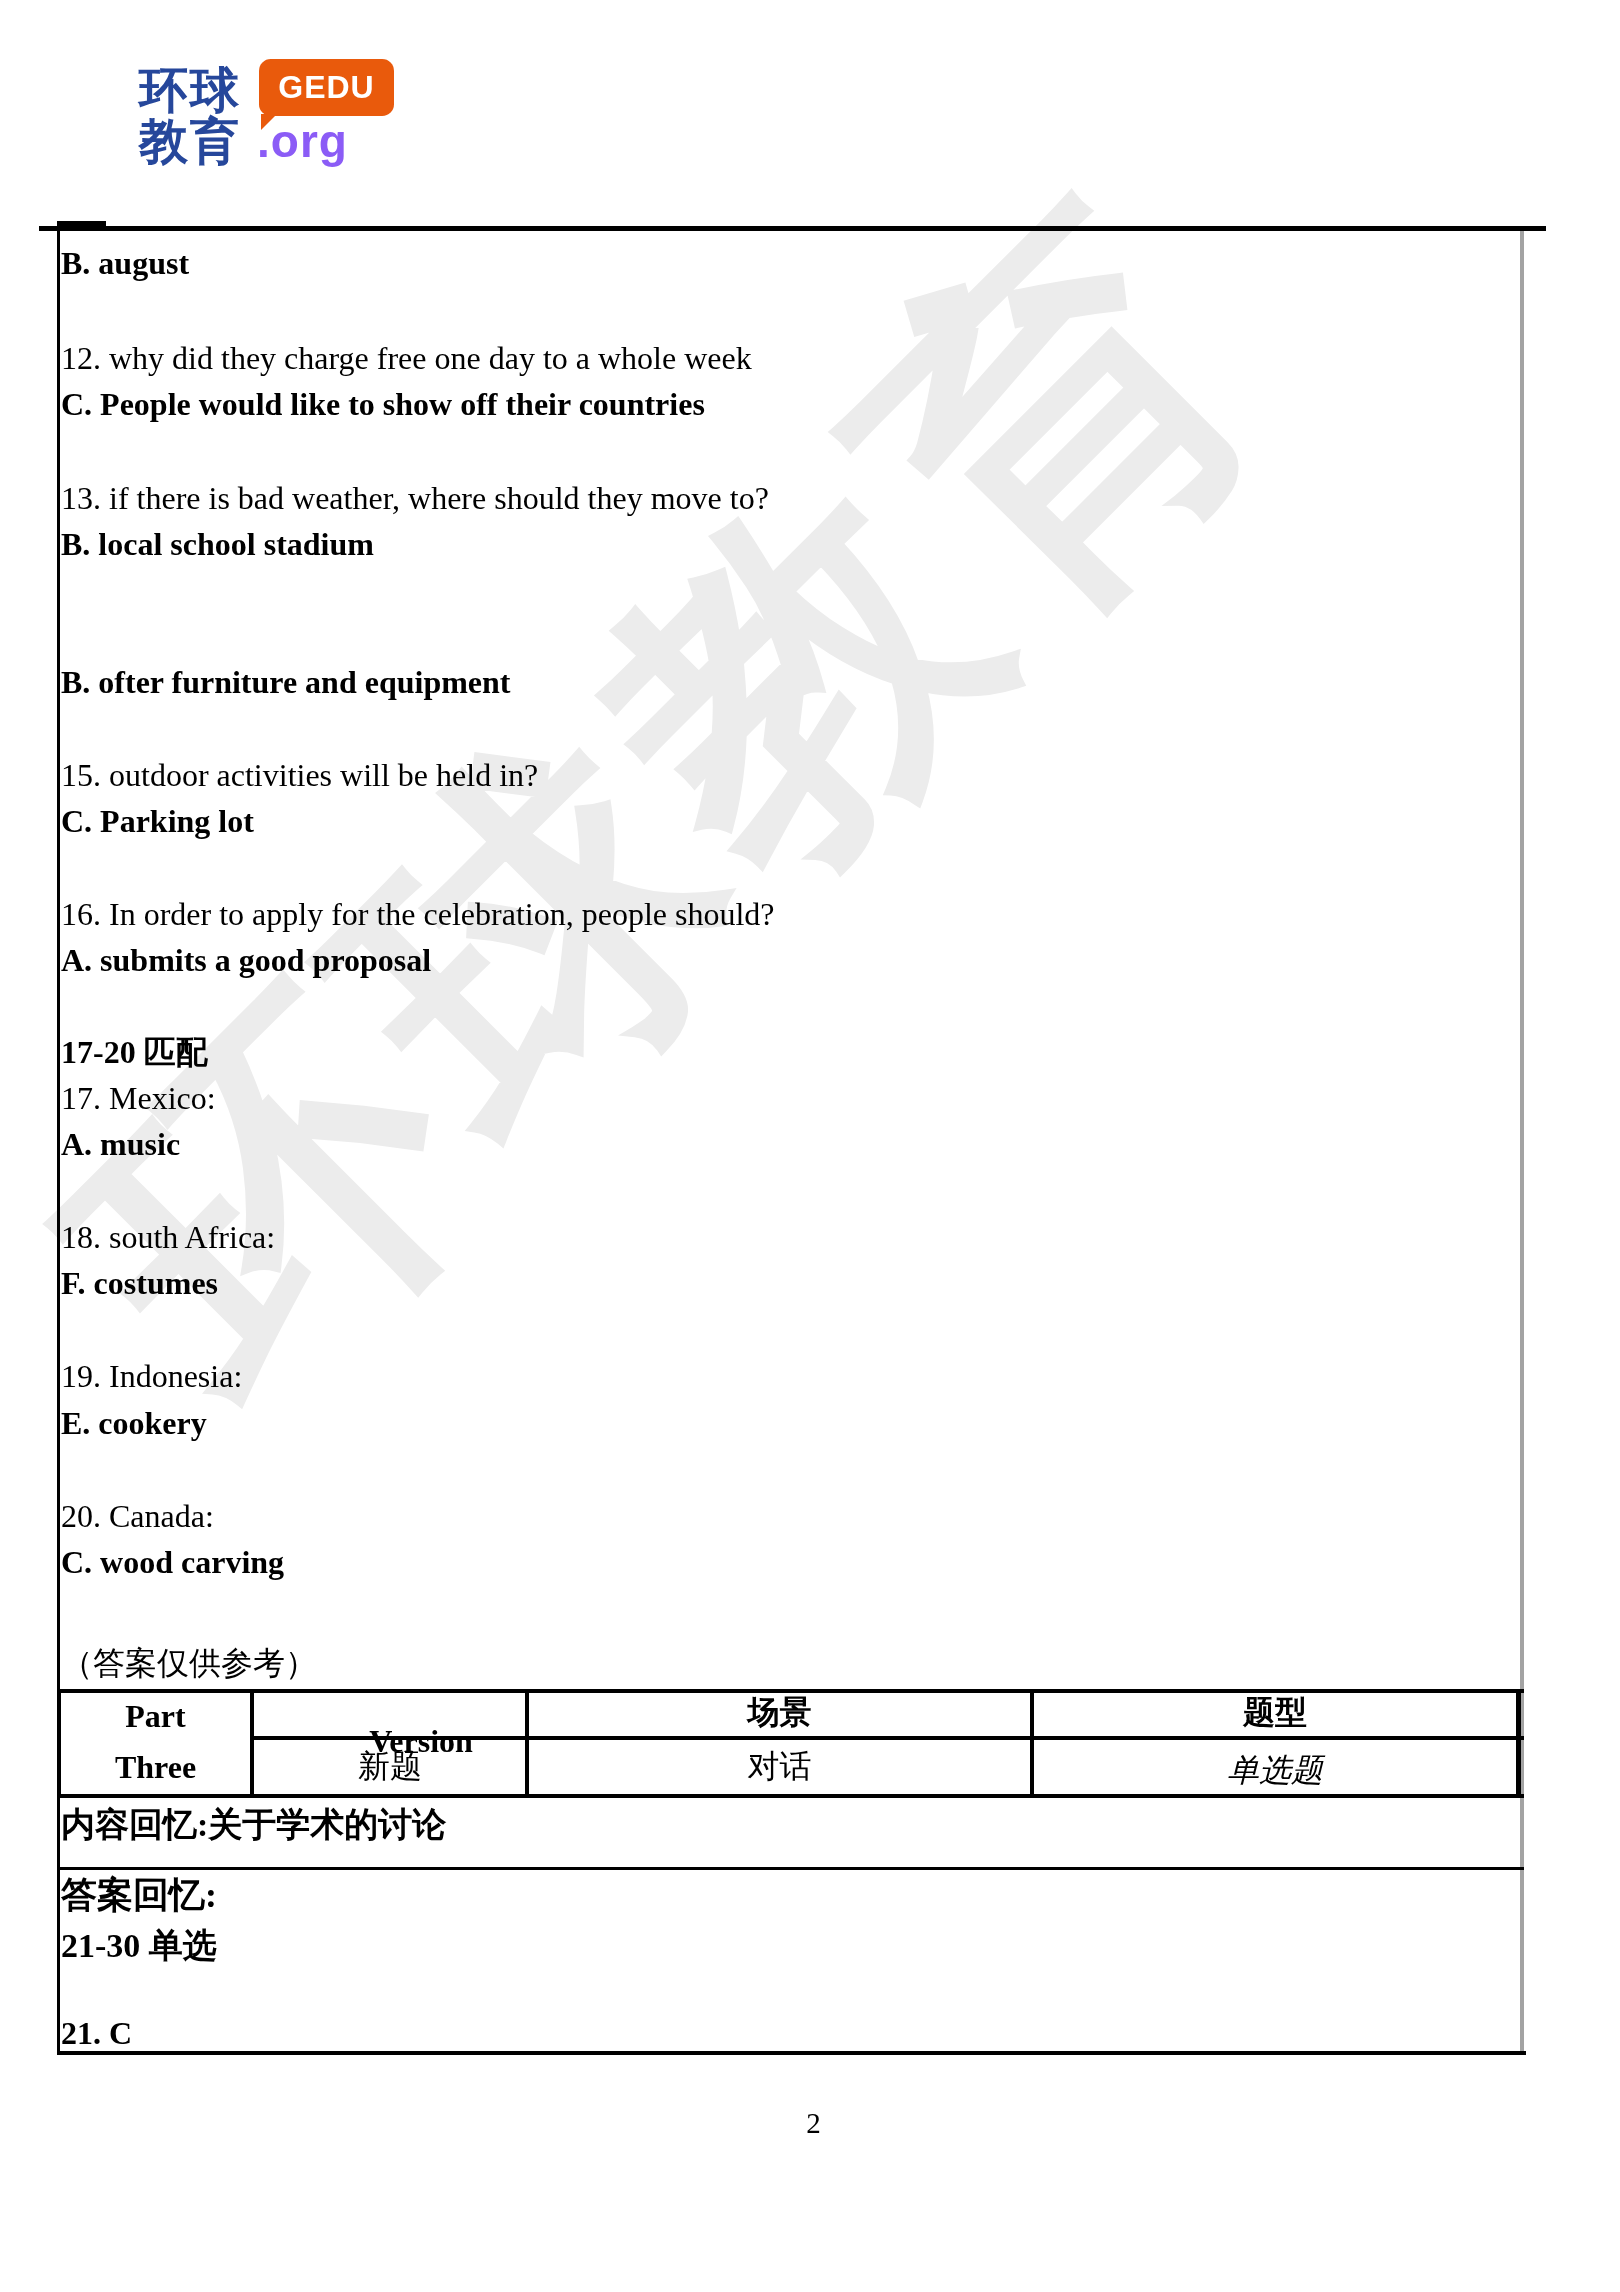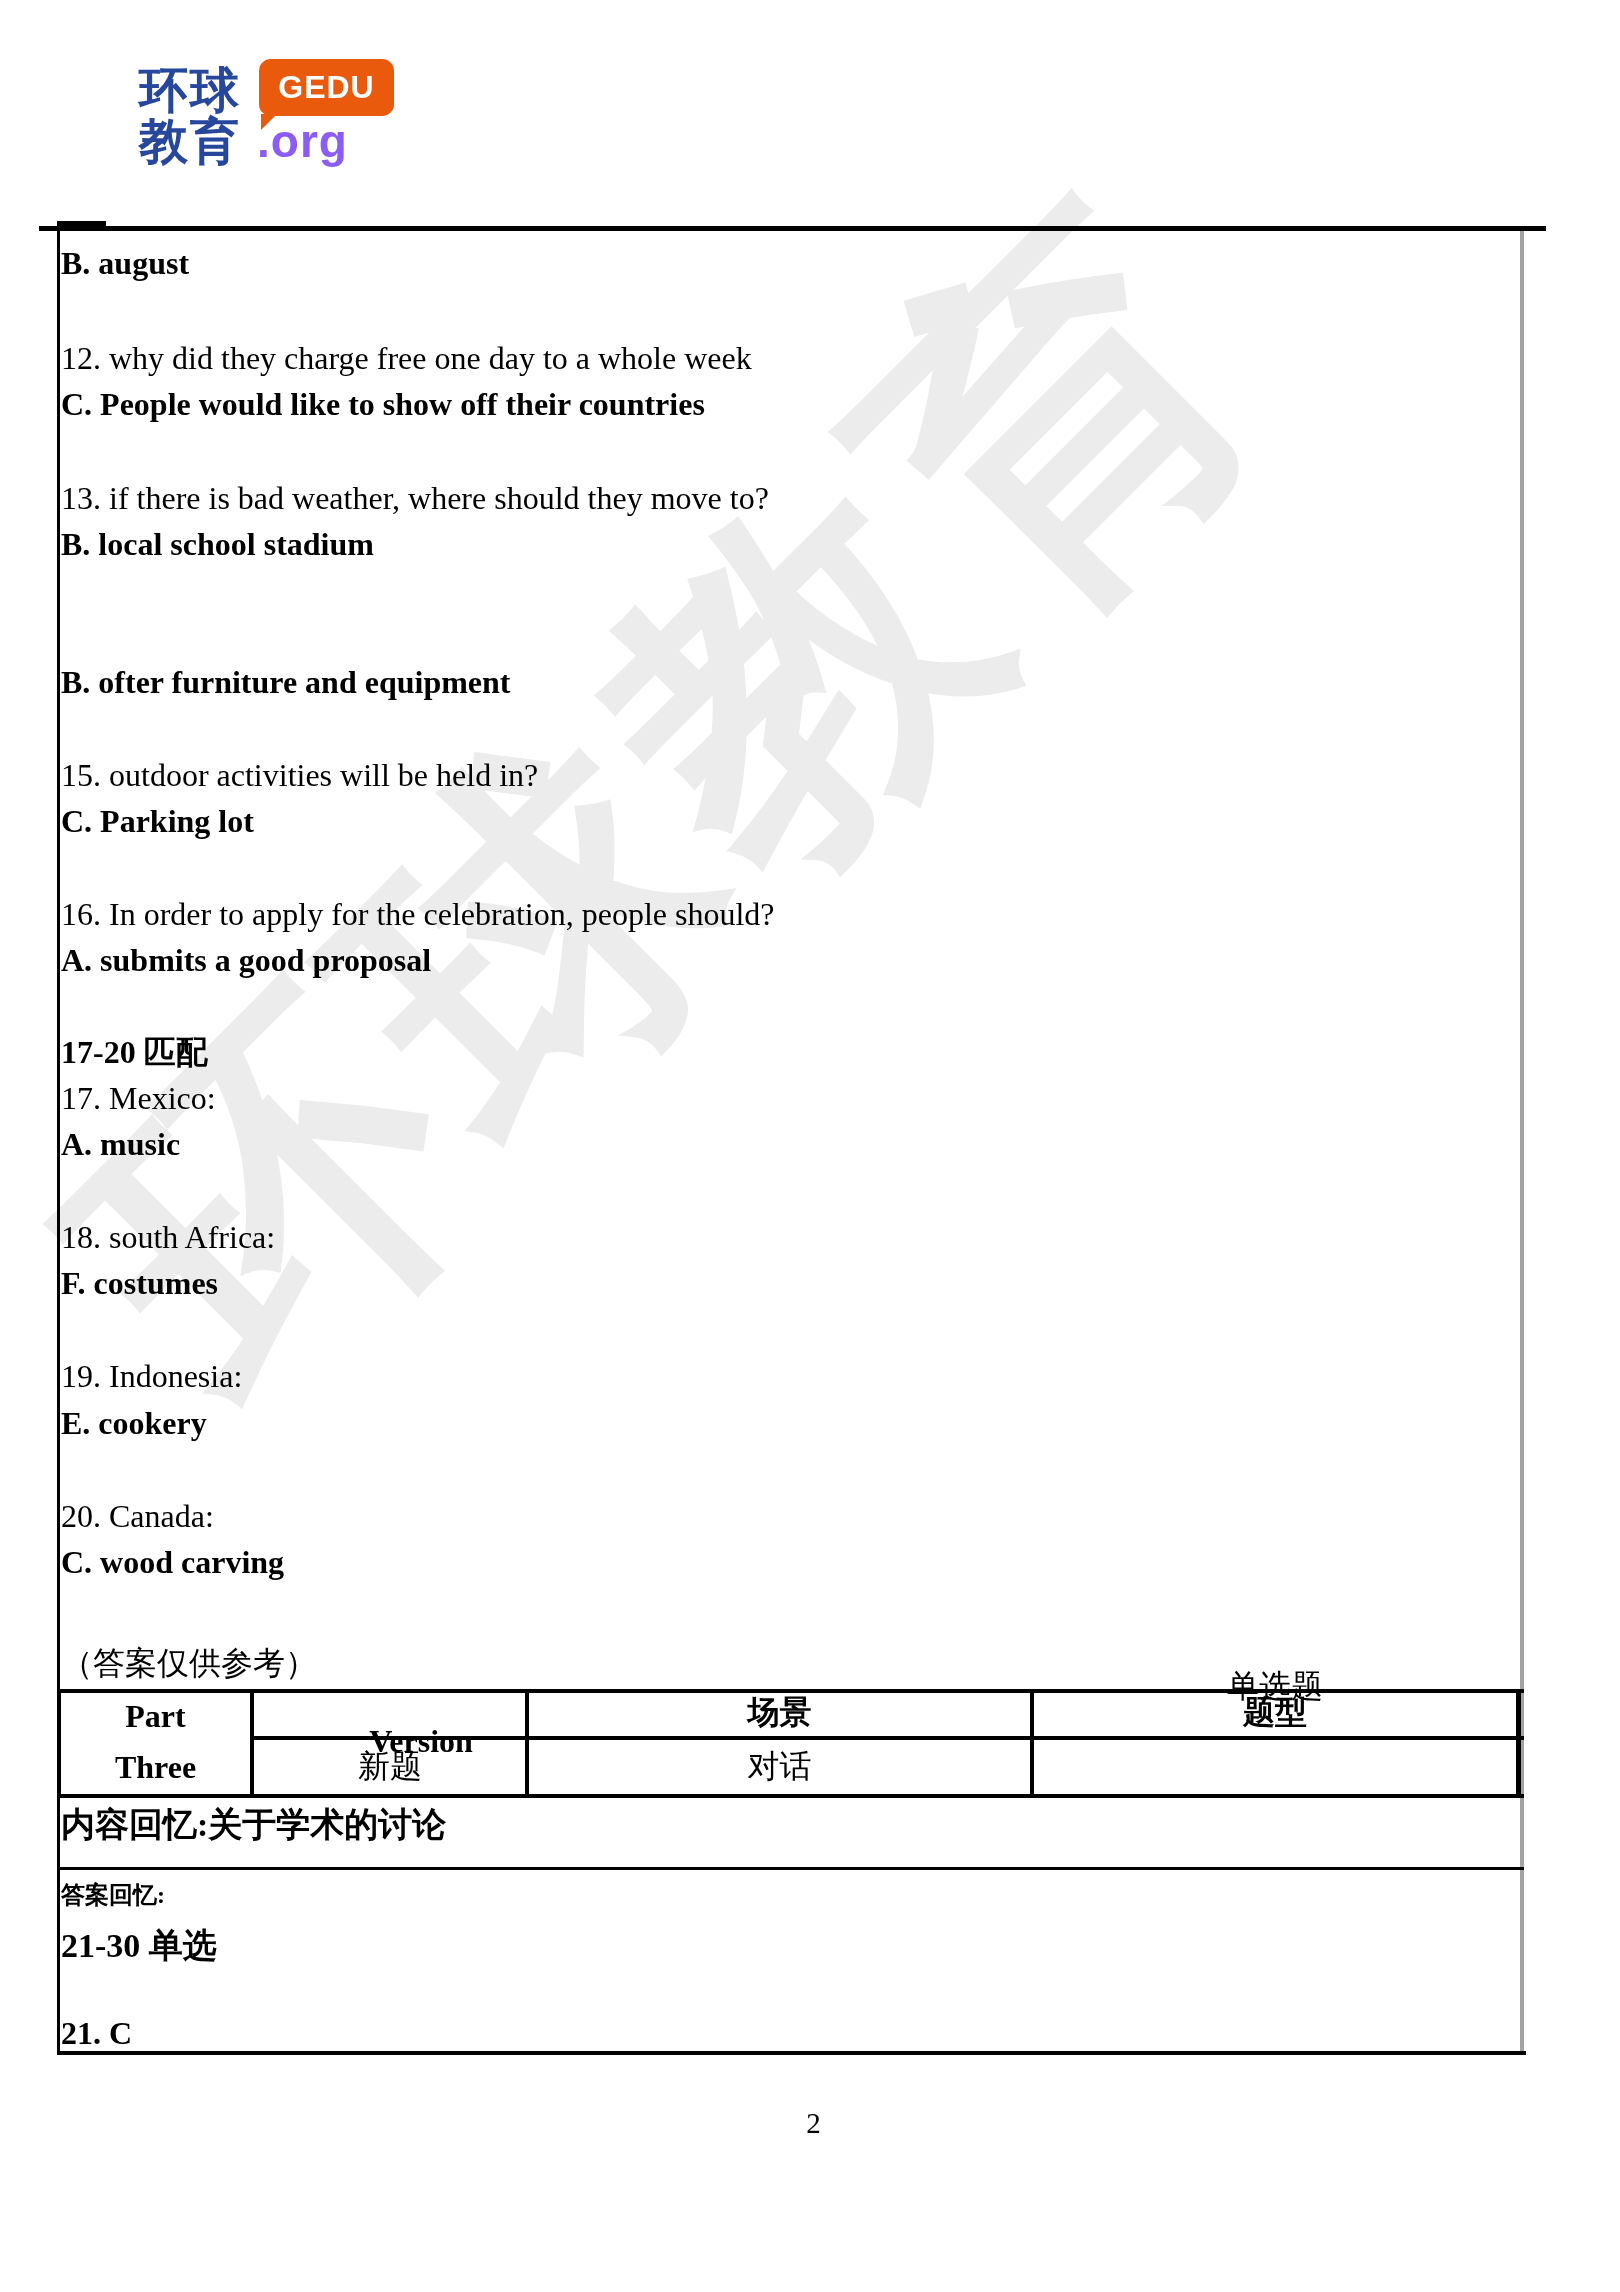--- a/index.html
+++ b/index.html
@@ -98,24 +98,24 @@
   <div class="vline" style="left:1030px;top:1689px;width:3.9px;height:109px;"></div>
   <div class="vline" style="left:1516px;top:1689px;width:4.9px;height:109px;"></div>
 
   <div class="cell b" style="left:61px;top:1693px;width:189px;height:46px;">Part</div>
   <div class="cell b" style="left:61px;top:1740px;width:189px;height:54px;text-align:right;">Three</div>
   <div class="cell b" style="left:254px;top:1724px;width:272px;height:35px;margin-left:31px;">Version</div>
   <div class="cell b" style="left:529px;top:1689px;width:501px;height:47px;text-align:center;">场景</div>
   <div class="cell b" style="left:1034px;top:1689px;width:482px;height:47px;">题型</div>
   <div class="cell" style="left:254px;top:1740px;width:272px;height:54px;">新题</div>
   <div class="cell" style="left:529px;top:1740px;width:501px;height:54px;">对话</div>
-  <div class="cell" style="left:1034px;top:1660px;width:482px;height:54px;">单选题</div>
+  <div class="cell" style="left:1034px;top:1744px;width:482px;height:54px;font-style:italic;">单选题</div>
 
   <div class="ln b" style="top:1806px;font-size:34px;">内容回忆:关于学术的讨论</div>
   <div class="hline" style="left:57px;top:1867px;width:1467px;height:2.9px;"></div>
-  <div class="ln b" style="top:1877px;font-size:24px;">答案回忆:</div>
+  <div class="ln b" style="top:1877px;font-size:36px;">答案回忆:</div>
   <div class="ln b" style="top:1927px;font-size:34px;">21-30 单选</div>
   <div class="ln b" style="top:2015px;">21. C</div>
 
   <div class="pagenum">2</div>
 
 </div>
 
 
 </body></html>

